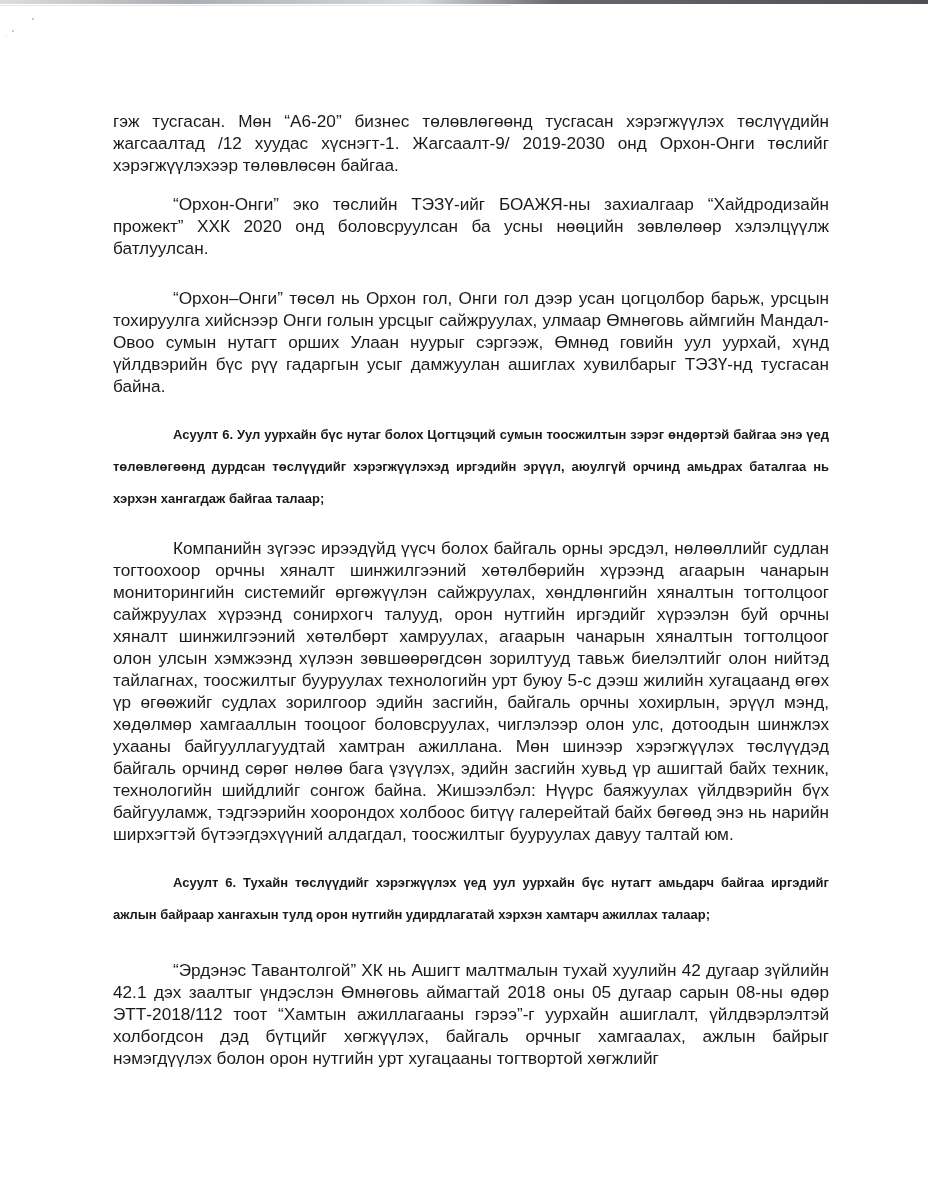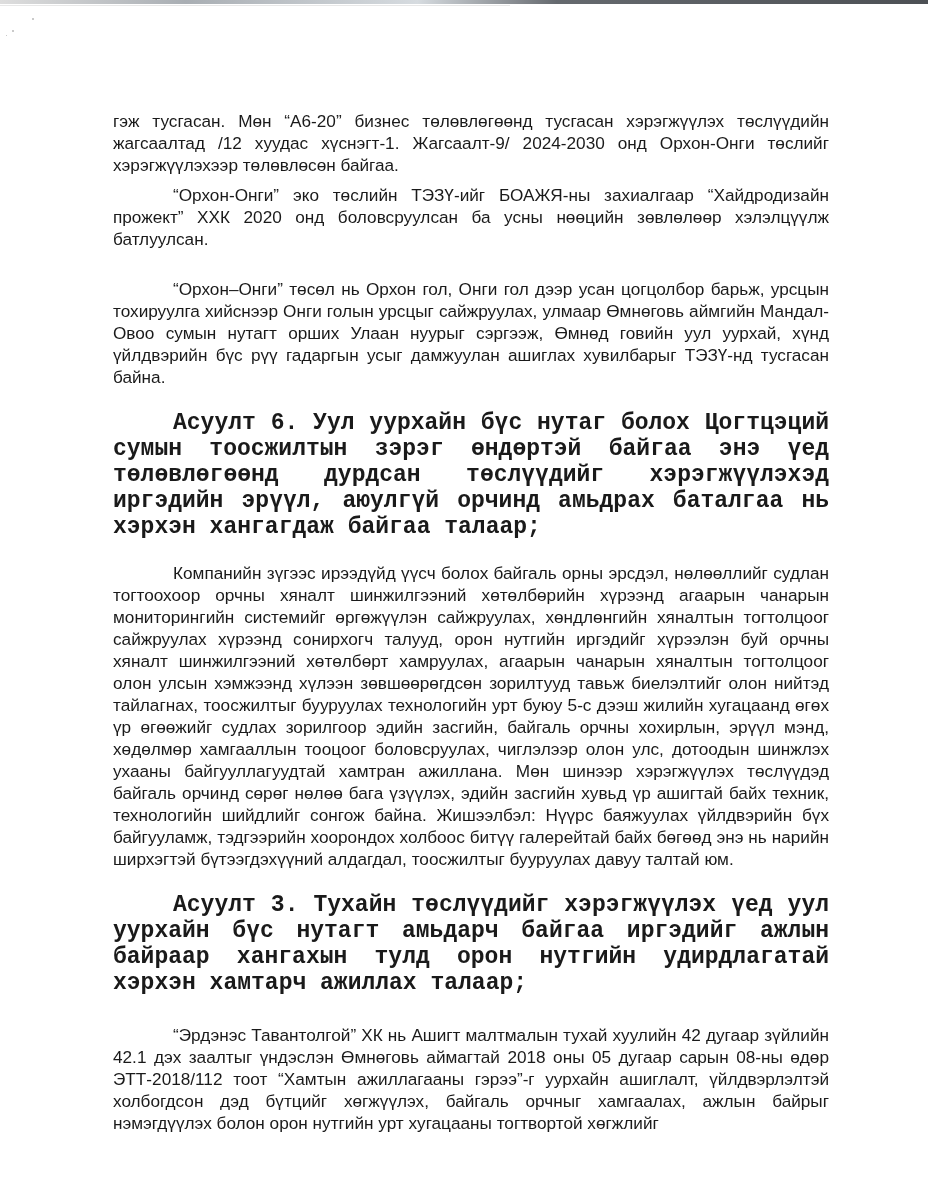--- a/index.html
+++ b/index.html
@@ -45,38 +45,37 @@
     p {
       margin: 0;
       text-align: justify;
       text-indent: 60px;
     }
     p.cont {
       text-indent: 0;
     }
     .q {
       font-weight: bold;
-      font-size: 23px;
-      line-height: 26px;
-      font-family: Liberation Mono, monospace;
+      font-size: 13px;
+      line-height: 32px;
     }
-    .gap-1 { margin-top: 8px; }
+    .gap-1 { margin-top: 17px; }
     .gap-2 { margin-top: 28px; }
     .gap-3 { margin-top: 22px; }
   </style>
 </head>
 <body>
 
 <div class="scan-edge"></div>
 <div class="scan-line"></div>
 <div class="speck" style="left:12px;top:30px;"></div>
 <div class="speck" style="left:32px;top:18px;"></div>
 <div class="speck" style="left:6px;top:35px;width:1px;height:1px;"></div>
 
 <div class="page">
-  <p class="cont">гэж тусгасан. Мөн  “А6-20” бизнес төлөвлөгөөнд тусгасан хэрэгжүүлэх төслүүдийн жагсаалтад /12 хуудас  хүснэгт-1. Жагсаалт-9/ 2024-2030 онд Орхон-Онги төслийг хэрэгжүүлэхээр төлөвлөсөн байгаа.</p>
+  <p class="cont">гэж тусгасан. Мөн  “А6-20” бизнес төлөвлөгөөнд тусгасан хэрэгжүүлэх төслүүдийн жагсаалтад /12 хуудас  хүснэгт-1. Жагсаалт-9/ 2019-2030 онд Орхон-Онги төслийг хэрэгжүүлэхээр төлөвлөсөн байгаа.</p>
   <p class="gap-1">“Орхон-Онги” эко төслийн ТЭЗҮ-ийг БОАЖЯ-ны захиалгаар “Хайдродизайн прожект” ХХК 2020 онд боловсруулсан ба усны нөөцийн зөвлөлөөр хэлэлцүүлж батлуулсан.</p>
   <p class="gap-2">“Орхон–Онги” төсөл нь Орхон гол, Онги гол дээр усан цогцолбор барьж, урсцын тохируулга хийснээр Онги голын урсцыг сайжруулах, улмаар Өмнөговь аймгийн Мандал-Овоо сумын нутагт орших Улаан нуурыг сэргээж, Өмнөд говийн уул уурхай, хүнд үйлдвэрийн бүс рүү гадаргын усыг дамжуулан ашиглах хувилбарыг ТЭЗҮ-нд тусгасан байна.</p>
   <p class="q gap-3">Асуулт 6. Уул уурхайн бүс нутаг болох Цогтцэций сумын тоосжилтын зэрэг өндөртэй байгаа энэ үед төлөвлөгөөнд дурдсан төслүүдийг хэрэгжүүлэхэд иргэдийн эрүүл, аюулгүй орчинд амьдрах баталгаа нь хэрхэн хангагдаж байгаа талаар;</p>
   <p class="gap-3">Компанийн зүгээс ирээдүйд үүсч болох байгаль орны эрсдэл, нөлөөллийг судлан тогтоохоор орчны хяналт шинжилгээний хөтөлбөрийн хүрээнд агаарын чанарын мониторингийн системийг өргөжүүлэн сайжруулах, хөндлөнгийн хяналтын тогтолцоог сайжруулах хүрээнд сонирхогч талууд, орон нутгийн иргэдийг хүрээлэн буй орчны хяналт шинжилгээний хөтөлбөрт хамруулах, агаарын чанарын хяналтын тогтолцоог олон улсын хэмжээнд хүлээн зөвшөөрөгдсөн зорилтууд тавьж биелэлтийг олон нийтэд тайлагнах, тоосжилтыг бууруулах технологийн урт буюу 5-с дээш жилийн хугацаанд өгөх үр өгөөжийг судлах зорилгоор эдийн засгийн, байгаль орчны хохирлын, эрүүл мэнд, хөдөлмөр хамгааллын тооцоог боловсруулах, чиглэлээр олон улс, дотоодын шинжлэх ухааны байгууллагуудтай хамтран ажиллана. Мөн шинээр хэрэгжүүлэх төслүүдэд байгаль орчинд сөрөг нөлөө бага үзүүлэх, эдийн засгийн хувьд үр ашигтай байх техник, технологийн шийдлийг сонгож байна. Жишээлбэл: Нүүрс баяжуулах үйлдвэрийн бүх байгууламж, тэдгээрийн хоорондох холбоос битүү галерейтай байх бөгөөд энэ нь нарийн ширхэгтэй бүтээгдэхүүний алдагдал, тоосжилтыг бууруулах давуу талтай юм.</p>
-  <p class="q gap-3">Асуулт 3. Тухайн төслүүдийг хэрэгжүүлэх үед уул уурхайн бүс нутагт амьдарч байгаа иргэдийг ажлын байраар хангахын тулд орон нутгийн удирдлагатай хэрхэн хамтарч ажиллах талаар;</p>
+  <p class="q gap-3">Асуулт 6. Тухайн төслүүдийг хэрэгжүүлэх үед уул уурхайн бүс нутагт амьдарч байгаа иргэдийг ажлын байраар хангахын тулд орон нутгийн удирдлагатай хэрхэн хамтарч ажиллах талаар;</p>
   <p class="gap-2">“Эрдэнэс Тавантолгой” ХК нь Ашигт малтмалын тухай хуулийн 42 дугаар зүйлийн 42.1 дэх заалтыг үндэслэн Өмнөговь аймагтай 2018 оны 05 дугаар сарын 08-ны өдөр ЭТТ-2018/112 тоот “Хамтын ажиллагааны гэрээ”-г уурхайн ашиглалт, үйлдвэрлэлтэй холбогдсон дэд бүтцийг хөгжүүлэх, байгаль орчныг хамгаалах, ажлын байрыг нэмэгдүүлэх болон орон нутгийн урт хугацааны тогтвортой хөгжлийг</p>
 </div>
 
 </body></html>

